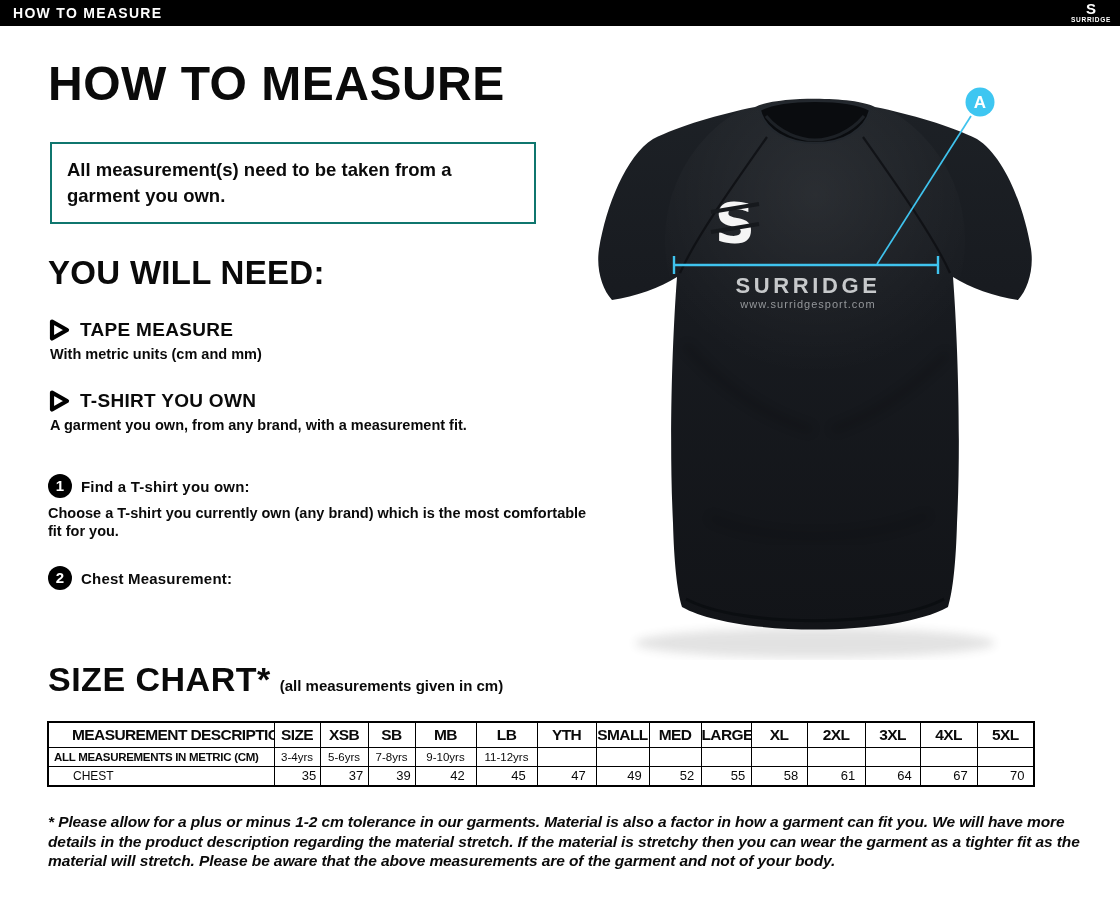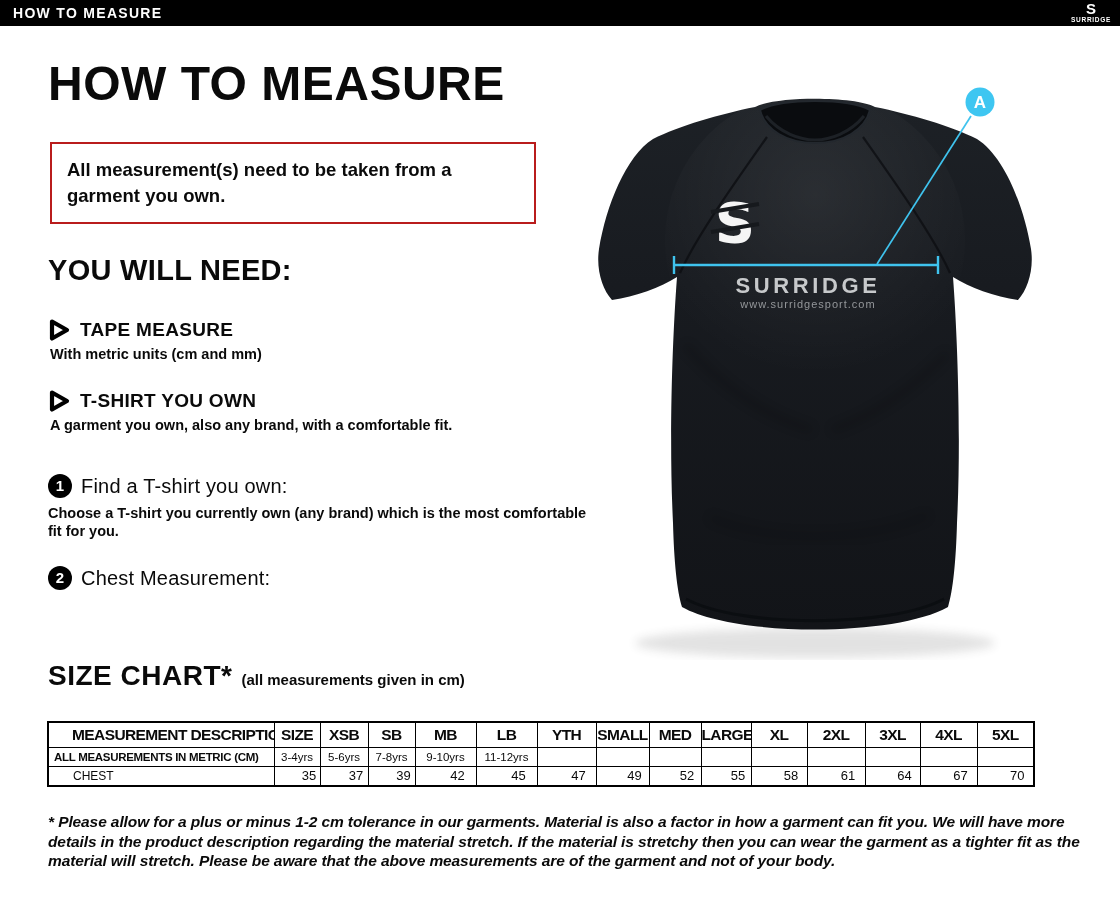--- a/index.html
+++ b/index.html
@@ -10,46 +10,46 @@
   .topbar { position:absolute; top:0; left:0; width:1120px; height:26px; background:#000; }
   .topbar-title { position:absolute; left:13px; top:5px; color:#fff; font-size:14px;
                   font-weight:bold; letter-spacing:1.3px; }
   .topbar-logo { position:absolute; right:9px; top:1px; text-align:center; color:#fff; line-height:1; }
   .topbar-logo .s { display:block; font-size:15px; font-weight:bold; line-height:15px; }
   .topbar-logo .nm { display:block; font-size:6.5px; font-weight:bold; letter-spacing:0.7px; margin-top:1px; }
 
   
   .page-title { position:absolute; left:48px; top:60px; font-size:48px; font-weight:bold;
                 letter-spacing:0.5px; line-height:1; }
-  .notice-box { position:absolute; left:50px; top:142px; width:486px; border:2px solid #b91c1c;
+  .notice-box { position:absolute; left:50px; top:142px; width:486px; border:2px solid #0f766e;
                 padding:13px 15px; }
   .notice-box p { font-size:18.5px; font-weight:bold; line-height:26px; }
 
-  .need-title { position:absolute; left:48px; top:254px; font-size:29px; font-weight:bold;
+  .need-title { position:absolute; left:48px; top:254px; font-size:33px; font-weight:bold;
                 letter-spacing:0.3px; }
 
   .item { position:absolute; left:48px; }
   .item.tape   { top:318px; }
   .item.tshirt { top:389px; }
   .item-head { display:flex; align-items:center; gap:10px; }
   .tri-icon { flex:0 0 auto; display:block; }
   .item-label { font-size:19px; font-weight:bold; letter-spacing:0.3px;text-align:center; }
   .item-desc  { font-size:14.5px; font-weight:bold; margin-top:4px; margin-left:2px; }
 
   .step { position:absolute; left:48px; }
   .step.one { top:474px; }
   .step.two { top:566px; }
   .step-head { display:flex; align-items:center; gap:9px; }
   .step-num { width:24px; height:24px; border-radius:50%; background:#000; color:#fff;
               font-size:15px; font-weight:bold; text-align:center; line-height:24px; }
-  .step-title { font-size:20px; font-weight:normal; letter-spacing:0.2px; }
+  .step-title { font-size:15px; font-weight:bold; letter-spacing:0.2px; }
   .step-desc { margin-top:7px; width:548px; font-size:14.5px; font-weight:bold; line-height:17.5px; }
 
   .sc-heading { position:absolute; left:48px; top:660px; display:flex; align-items:baseline; gap:9px; }
-  .sc-title { font-size:28px; font-weight:bold; letter-spacing:0.5px; }
+  .sc-title { font-size:34px; font-weight:bold; letter-spacing:0.5px; }
   .sc-subtitle { font-size:15px; font-weight:bold; }
 
   
   .sc-table-wrap { position:absolute; left:47px; top:721px; }
   table { border-collapse:collapse; table-layout:fixed; width:986px; border:2px solid #000; }
   th, td { border:1.5px solid #000; text-align:center; vertical-align:middle;
            overflow:hidden; white-space:nowrap; }
   thead th { height:25px; font-size:15.5px; font-weight:bold; letter-spacing:-0.6px; }
   thead th.desc { text-align:left; padding-left:23px; }
   tbody tr:nth-child(1) td { height:19px; font-size:11.5px; }
@@ -93,21 +93,21 @@
   <div class="item-desc">With metric units (cm and mm)</div>
 </div>
 
 <div class="item tshirt">
   <div class="item-head">
     <svg class="tri-icon" width="22" height="24" viewBox="0 0 22 24">
       <polygon points="4,3.5 19,12 4,20.5" fill="#fff" stroke="#000" stroke-width="4.2" stroke-linejoin="round"></polygon>
     </svg>
     <span class="item-label">T-SHIRT YOU OWN</span>
   </div>
-  <div class="item-desc">A garment you own, also any brand, with a comfortable fit.</div>
+  <div class="item-desc">A garment you own, from any brand, with a measurement fit.</div>
 </div>
 
 <div class="step one">
   <div class="step-head">
     <span class="step-num">1</span>
     <span class="step-title">Find a T-shirt you own:</span>
   </div>
   <div class="step-desc">Choose a T-shirt you currently own (any brand) which is the most comfortable fit for you.</div>
 </div>
 

